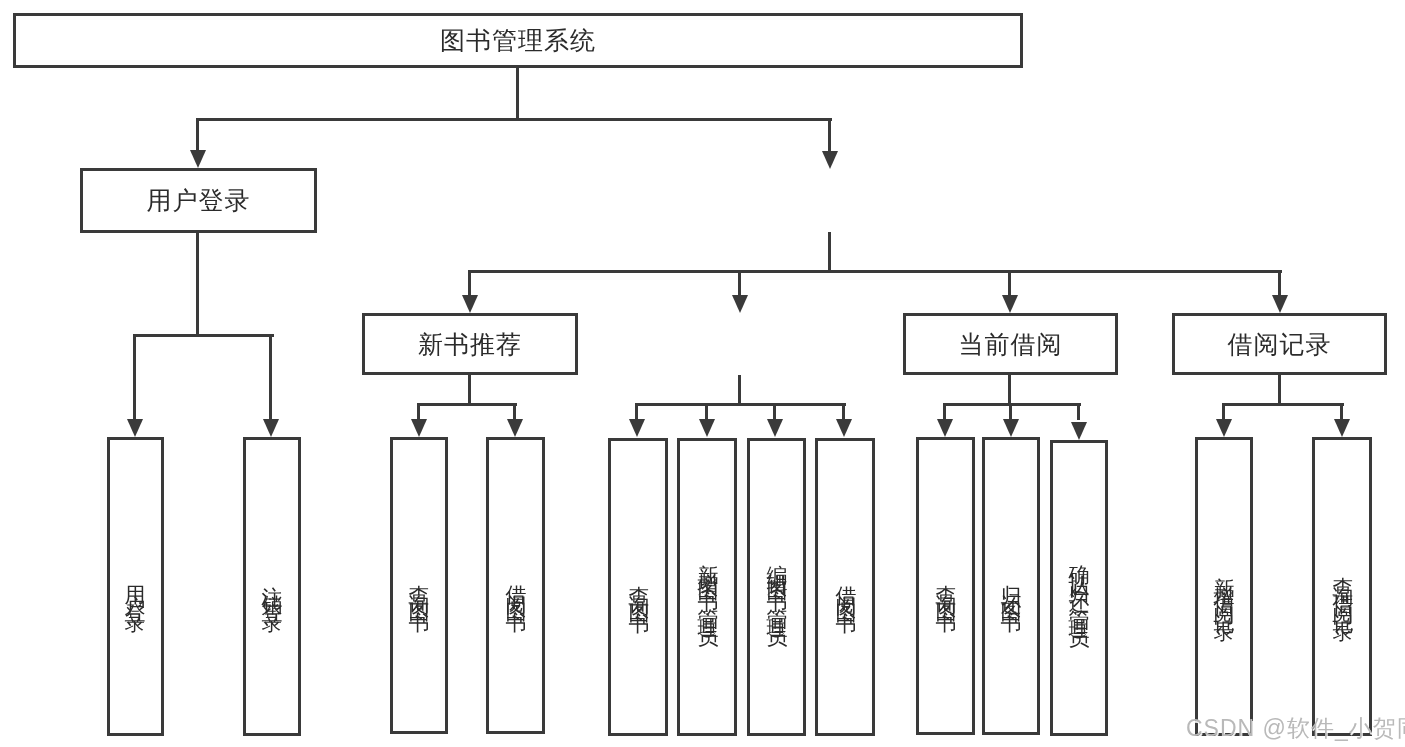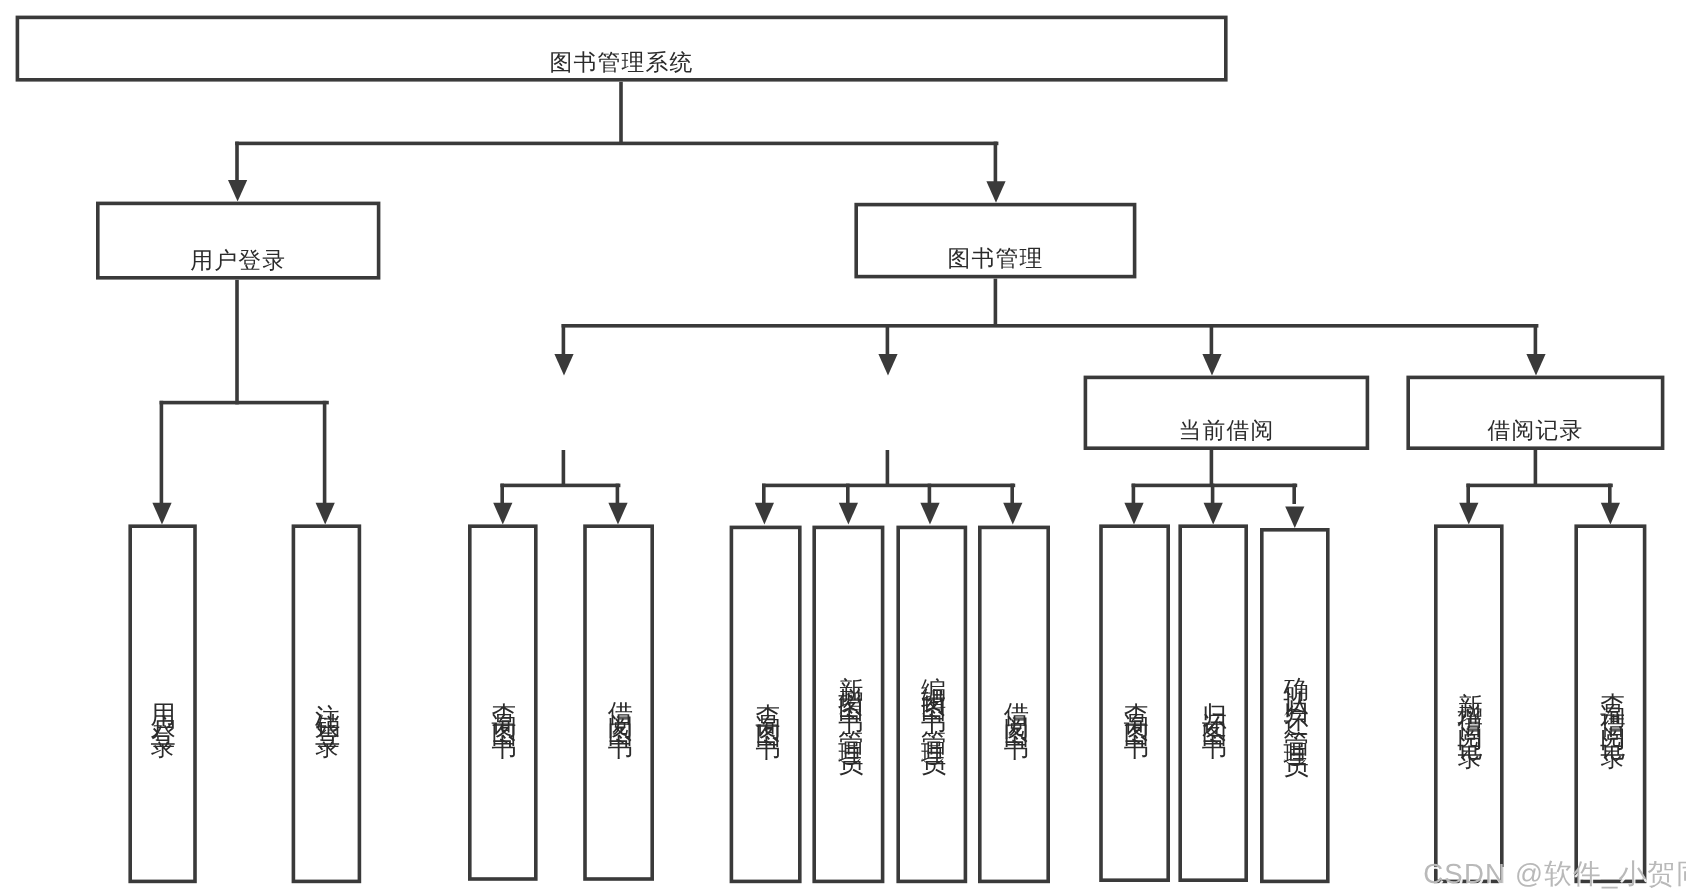--- a/index.html
+++ b/index.html
@@ -15,22 +15,22 @@
     background:var(--bg);
     font-family:"Liberation Sans","DejaVu Sans",sans-serif;
     color:var(--text);
     overflow:hidden;
   }
   .box{
     position:absolute;
     box-sizing:border-box;
     border:3px solid var(--line);
     background:var(--bg);
-    display:flex;align-items:flex-end;justify-content:center;
-    font-size:19px;
+    display:flex;align-items:center;justify-content:center;
+    font-size:25px;
     letter-spacing:1px;
     color:var(--text);
     z-index:2;
   }
   .leaf{
     position:absolute;
     box-sizing:border-box;
     border:3px solid var(--line);
     background:var(--bg);
     writing-mode:vertical-rl;
@@ -75,43 +75,43 @@
   <div class="vline" style="left:516px;top:68px;height:52px;"></div>
   <div class="hline" style="left:196px;top:118px;width:636px;"></div>
   <div class="vline" style="left:196px;top:118px;height:33px;"></div>
   <div class="arrow" style="left:190px;top:150px;"></div>
   <div class="vline" style="left:828px;top:118px;height:34px;"></div>
   <div class="arrow" style="left:822px;top:151px;"></div>
 
   <div class="box" style="left:80px;top:168px;width:237px;height:65px;">
     <span>用户登录</span>
   </div>
-  <div class="box" style="left:712px;top:169px;width:235px;height:63px;">
-    <span>图书管理</span>
-  </div>
 
   <div class="vline" style="left:196px;top:233px;height:104px;"></div>
   <div class="hline" style="left:133px;top:334px;width:141px;"></div>
   <div class="vline" style="left:133px;top:334px;height:86px;"></div>
   <div class="arrow" style="left:127px;top:419px;"></div>
   <div class="vline" style="left:269px;top:334px;height:86px;"></div>
   <div class="arrow" style="left:263px;top:419px;"></div>
 
   <div class="vline" style="left:828px;top:232px;height:40px;"></div>
   <div class="hline" style="left:468px;top:270px;width:814px;"></div>
   <div class="vline" style="left:468px;top:270px;height:26px;"></div>
   <div class="arrow" style="left:462px;top:295px;"></div>
   <div class="vline" style="left:738px;top:270px;height:26px;"></div>
   <div class="arrow" style="left:732px;top:295px;"></div>
   <div class="vline" style="left:1008px;top:270px;height:26px;"></div>
   <div class="arrow" style="left:1002px;top:295px;"></div>
   <div class="vline" style="left:1278px;top:270px;height:26px;"></div>
   <div class="arrow" style="left:1272px;top:295px;"></div>
 
-  <div class="box" style="left:903px;top:313px;width:238px;height:62px;">
+  <div class="box" style="left:362px;top:313px;width:216px;height:62px;">
+    <span>新书推荐</span>
+  </div>
+  <div class="box" style="left:903px;top:313px;width:215px;height:62px;">
     <span>当前借阅</span>
   </div>
   <div class="box" style="left:1172px;top:313px;width:215px;height:62px;">
     <span>借阅记录</span>
   </div>
 
   <div class="vline" style="left:468px;top:375px;height:30px;"></div>
   <div class="hline" style="left:417px;top:403px;width:100px;"></div>
   <div class="vline" style="left:417px;top:403px;height:17px;"></div>
   <div class="arrow" style="left:411px;top:419px;"></div>

